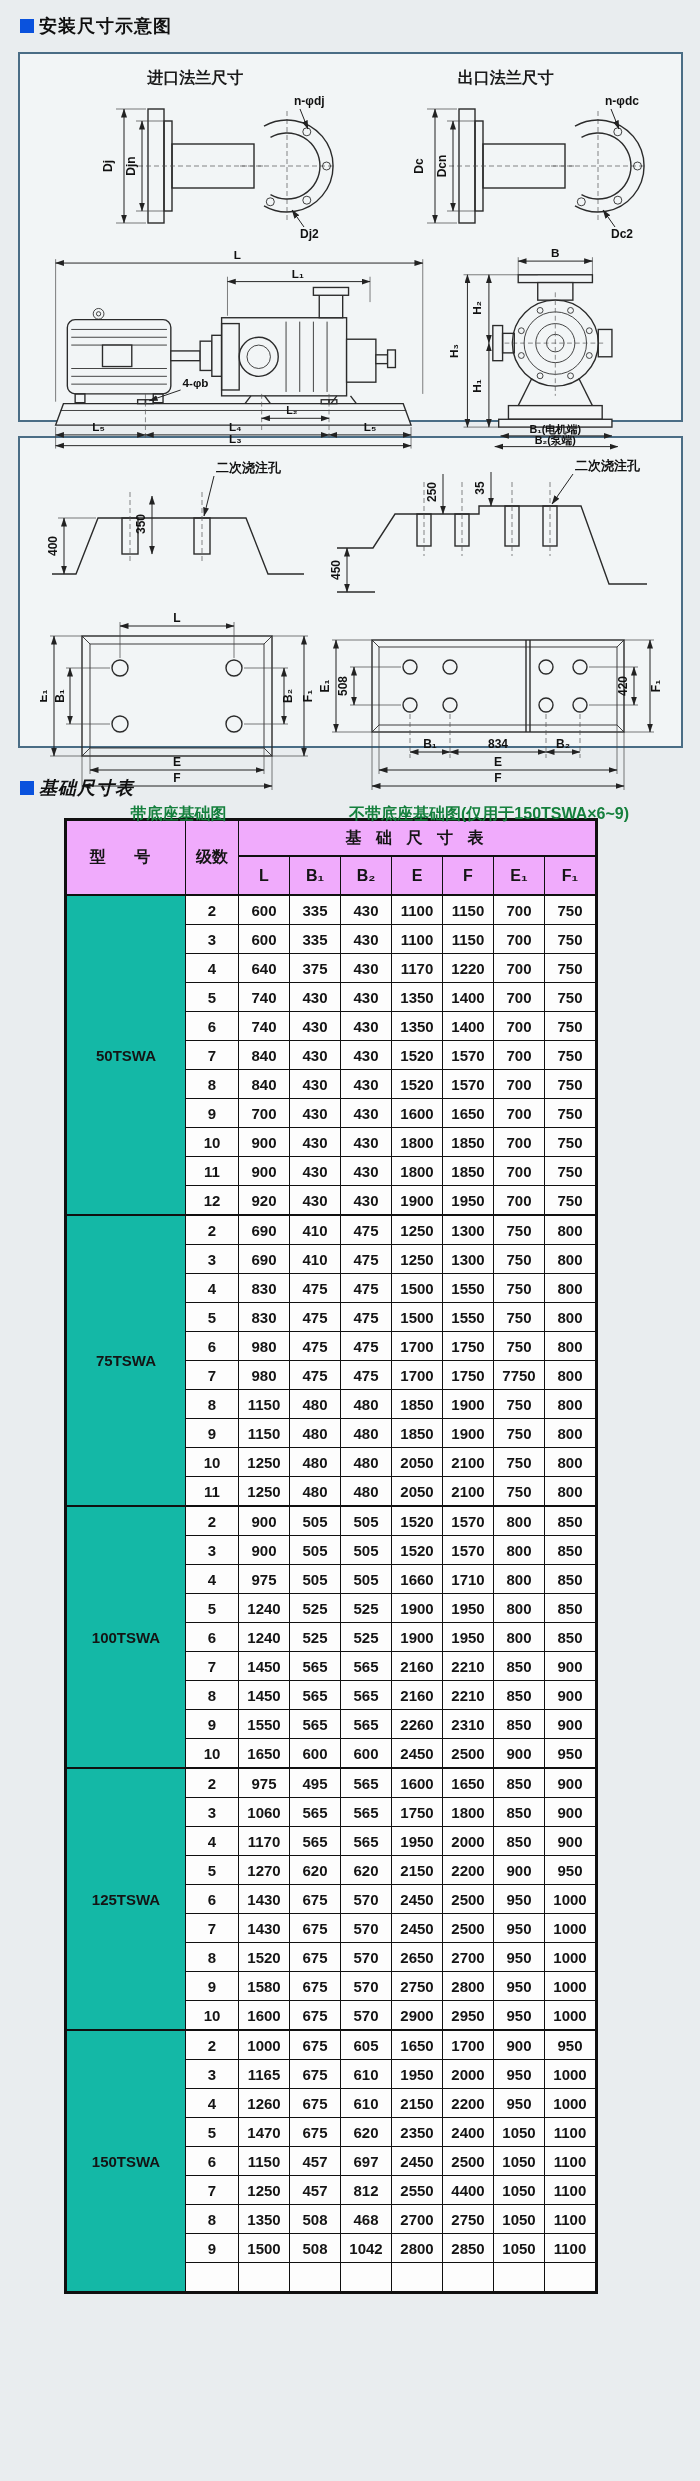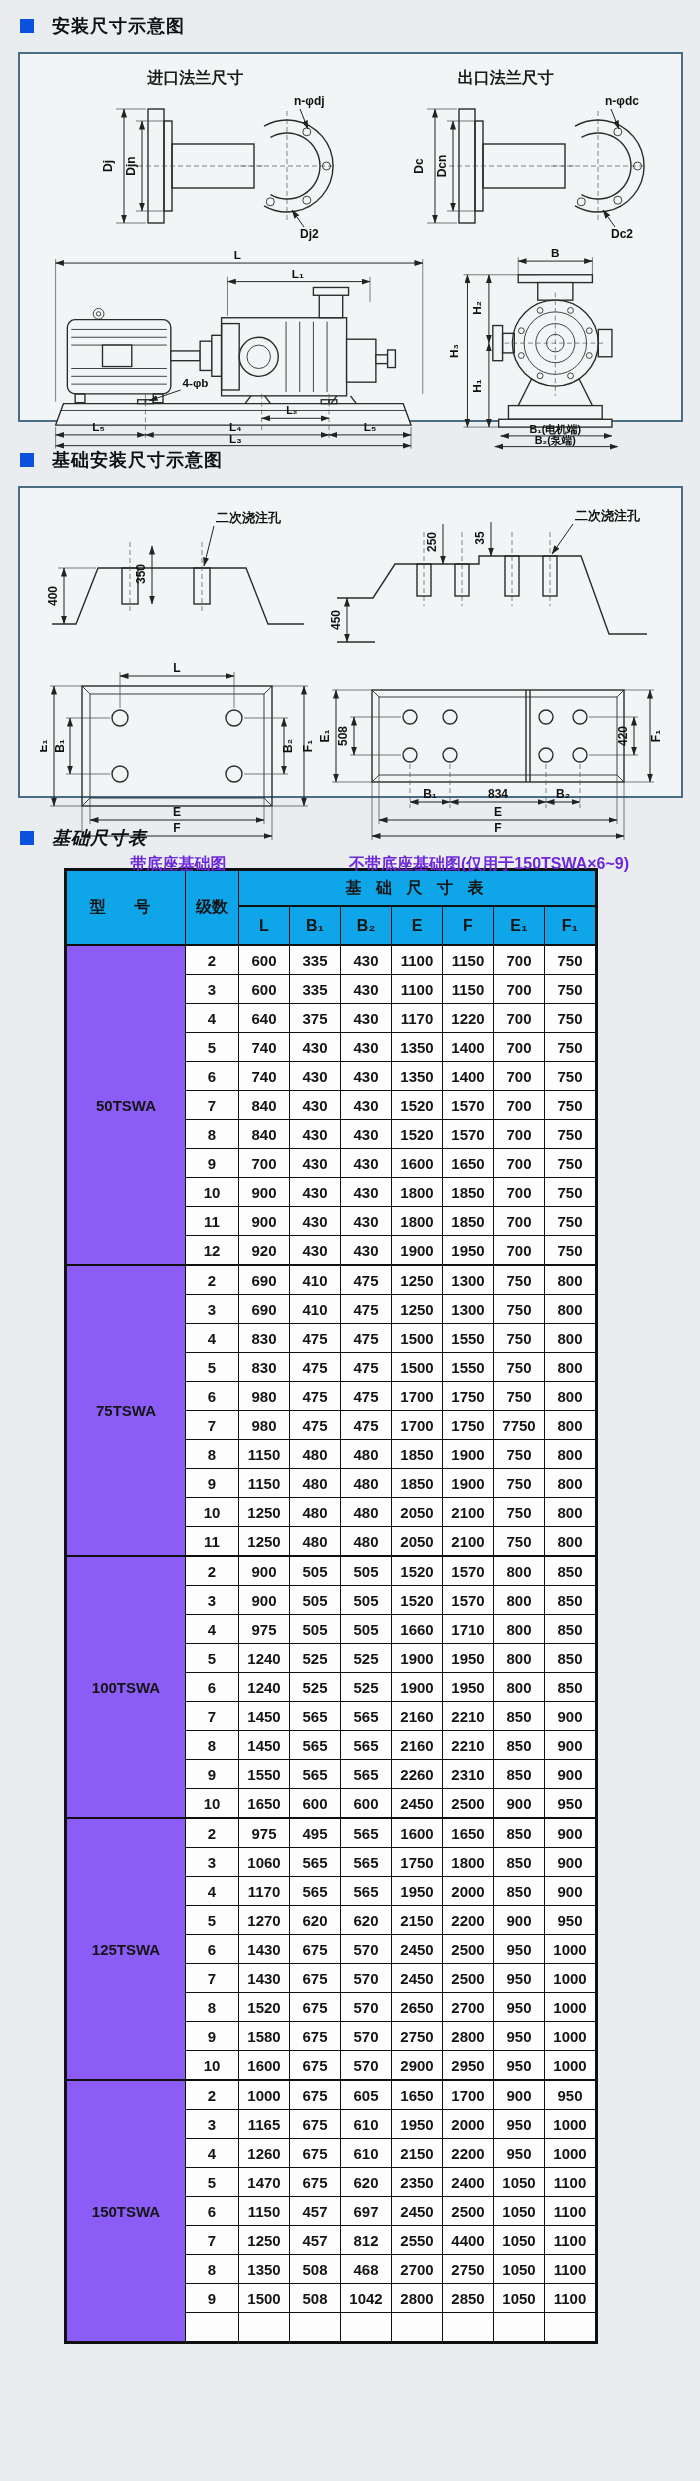--- a/index.html
+++ b/index.html
@@ -1,54 +1,54 @@
 <!DOCTYPE html>
 <html><head>
 <meta charset="utf-8">
 <style>
   html,body{margin:0;padding:0;}
   .page{
     width:700px;height:2481px;background:#e9edef;position:relative;
     font-family:"Liberation Sans","DejaVu Sans",sans-serif;color:#141414;overflow:hidden;
   }
   
-  .sec-title{display:flex;align-items:center;gap:18px;margin:0 0 0 20px;padding-top:14px;}
+  .sec-title{display:flex;align-items:center;gap:5px;margin:0 0 0 20px;padding-top:14px;}
   .sec-title .bullet{width:14px;height:14px;background:#0a52dd;flex:0 0 auto;}
   .sec-title .txt{font-size:18px;font-weight:bold;letter-spacing:1px;color:#101010;}
   
   .dbox{
     margin:14px 17px 0 18px;background:#f2f5f6;border:2px solid #4a6d85;
     box-sizing:border-box;padding:4px 20px;
   }
   .drow{display:flex;justify-content:space-around;align-items:flex-start;}
   .dcol{display:flex;flex-direction:column;align-items:center;}
   .dtitle{font-size:16px;font-weight:bold;margin:10px 0 2px 0;color:#1a1a1a;}
-  .caption{font-size:16px;font-weight:bold;text-align:center;margin:8px 0 10px 0;color:#6d28d9;}
+  .caption{font-size:16px;font-weight:bold;text-align:center;margin:8px 0 10px 0;color:#15803d;}
   
   svg{display:block;}
   .st  {stroke:#2b2b2b;stroke-width:1.4;fill:none;}
   .stf {stroke:#2b2b2b;stroke-width:1.4;fill:#f2f5f6;}
   .thin{stroke:#2b2b2b;stroke-width:0.9;fill:none;}
   .dim {stroke:#222;stroke-width:1;fill:none;}
   .ext {stroke:#444;stroke-width:0.7;fill:none;}
   .cl  {stroke:#555;stroke-width:0.7;fill:none;stroke-dasharray:5 3;}
   text.dl{font-family:"Liberation Sans","DejaVu Sans",sans-serif;font-size:12px;font-weight:bold;fill:#111;}
   text.dl2{font-family:"Liberation Sans","DejaVu Sans",sans-serif;font-size:11px;font-weight:bold;fill:#111;}
   text.cn{font-family:"Liberation Sans","DejaVu Sans",sans-serif;font-size:13px;font-weight:bold;fill:#111;}
   
   .tbl-wrap{margin:18px 0 0 64px;}
   table.dim-table{border-collapse:collapse;border:3px solid #101010;background:#fdfdfd;}
   .dim-table th,.dim-table td{border:1px solid #101010;text-align:center;padding:0;}
-  .dim-table thead th{background:#0ea5e9;font-weight:bold;}
+  .dim-table thead th{background:#f0abfc;font-weight:bold;}
   .model-h{width:118px;font-size:16px;letter-spacing:12px;}
   .stage-h{width:52px;font-size:16px;}
   .group-h{height:34px;font-size:16px;letter-spacing:5px;border-bottom:2px solid #101010 !important;}
   #col-hdr-row th{width:50px;height:37px;font-size:16px;}
   .dim-table td{height:28px;font-size:15px;font-weight:bold;background:#fdfdfd;}
-  td.model-cell{font-size:15px;background:#8b5cf6;}
+  td.model-cell{font-size:15px;background:#14b8a6;}
   tr.group-start td{border-top:2.5px solid #101010;}
 </style>
 </head>
 <body>
 
 <svg width="0" height="0" style="position:absolute" aria-hidden="true">
   <defs>
     <marker id="arr" markerWidth="9" markerHeight="8" refX="8.5" refY="3" orient="auto-start-reverse">
       <path d="M0,0 L9,3 L0,6 Z" fill="#222"></path>
     </marker>
@@ -237,24 +237,20 @@
         <text class="dl" transform="rotate(-90 38 142)" x="38" y="142" text-anchor="middle">H₁</text>
 
         <text class="dl2" x="114" y="190" text-anchor="middle">B₁(电机端)</text>
         <line class="dim" x1="58" y1="193" x2="172" y2="193" marker-start="url(#arr)" marker-end="url(#arr)"></line>
         <text class="dl2" x="114" y="201" text-anchor="middle">B₂(泵端)</text>
         <line class="dim" x1="52" y1="204" x2="178" y2="204" marker-start="url(#arr)" marker-end="url(#arr)"></line>
       </svg>
     </div>
   </div>
 
-  <div class="sec-title" style="padding-top:26px;">
-    <span class="bullet"></span>
-    <span class="txt">基础安装尺寸示意图</span>
-  </div>
 
   <div class="dbox" style="height:312px;padding-top:14px;">
     <div class="drow">
 
       <svg width="272" height="150" viewBox="0 0 272 150">
         <path class="st" d="M6,122 L30,122 L52,66 L200,66 L222,122 L258,122"></path>
         <rect class="st" x="76" y="66" width="16" height="36"></rect>
         <rect class="st" x="148" y="66" width="16" height="36"></rect>
         <line class="cl" x1="84" y1="40" x2="84" y2="112"></line>
         <line class="cl" x1="156" y1="40" x2="156" y2="112"></line>

